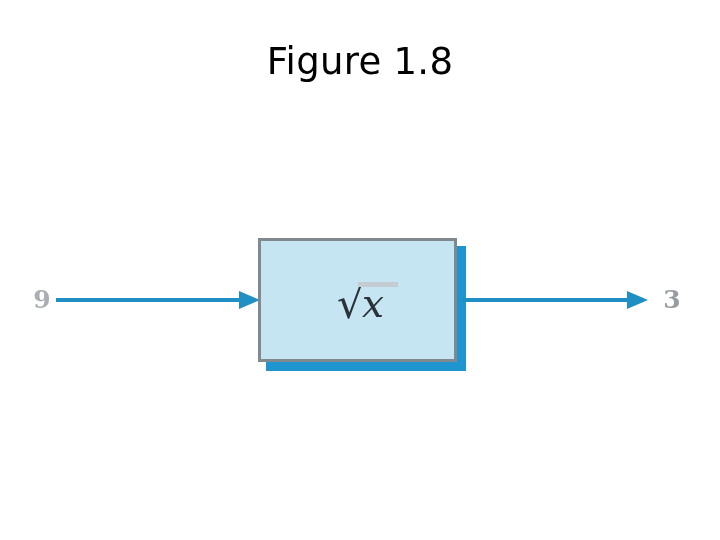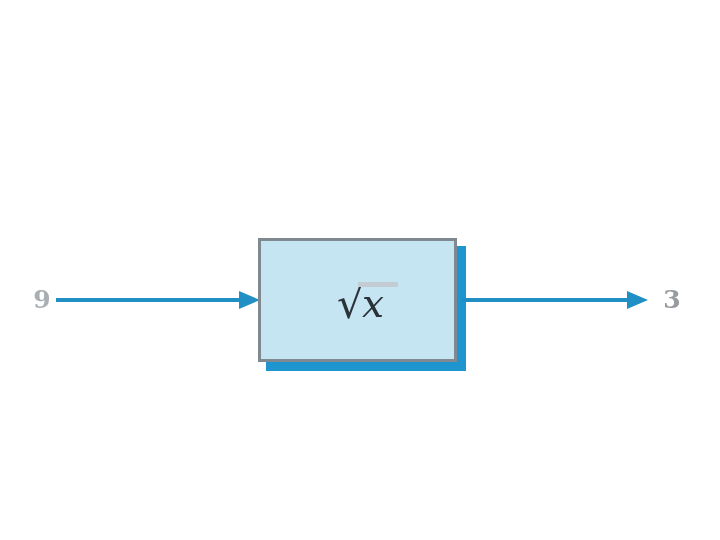--- a/index.html
+++ b/index.html
@@ -154,20 +154,21 @@
   #sqrt-variable {
     position: relative;
     left: -2px;
   }
 </style>
 </head>
 <body>
 
 <div id="slide">
 
+  <div id="figure-title">Figure 1.8</div>
 
   <div id="function-machine-diagram">
 
     <div id="input-value-label">9</div>
 
     <svg id="input-arrow" class="arrow-svg" viewBox="0 0 204 28">
       <line x1="0" y1="14" x2="188" y2="14" stroke="#1f8fc4" stroke-width="4"></line>
       <polygon points="183,5 204,14 183,23" fill="#1f8fc4"></polygon>
     </svg>
 

